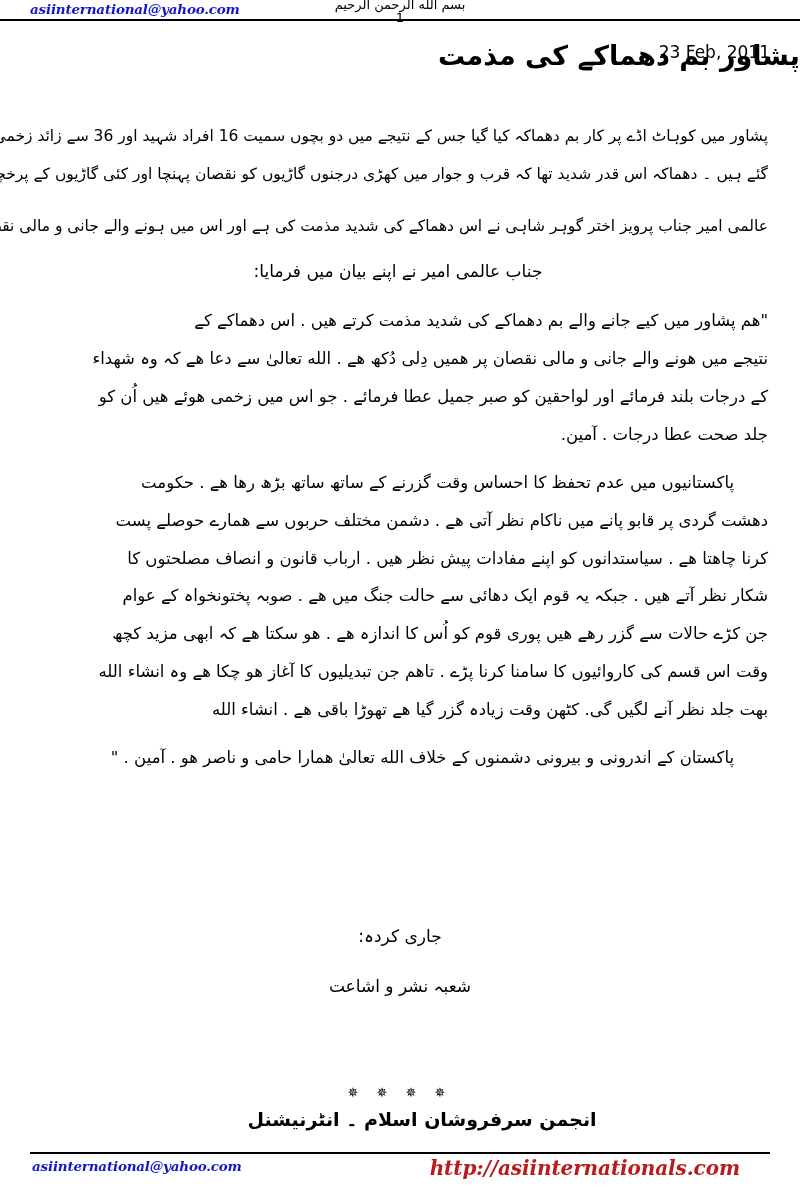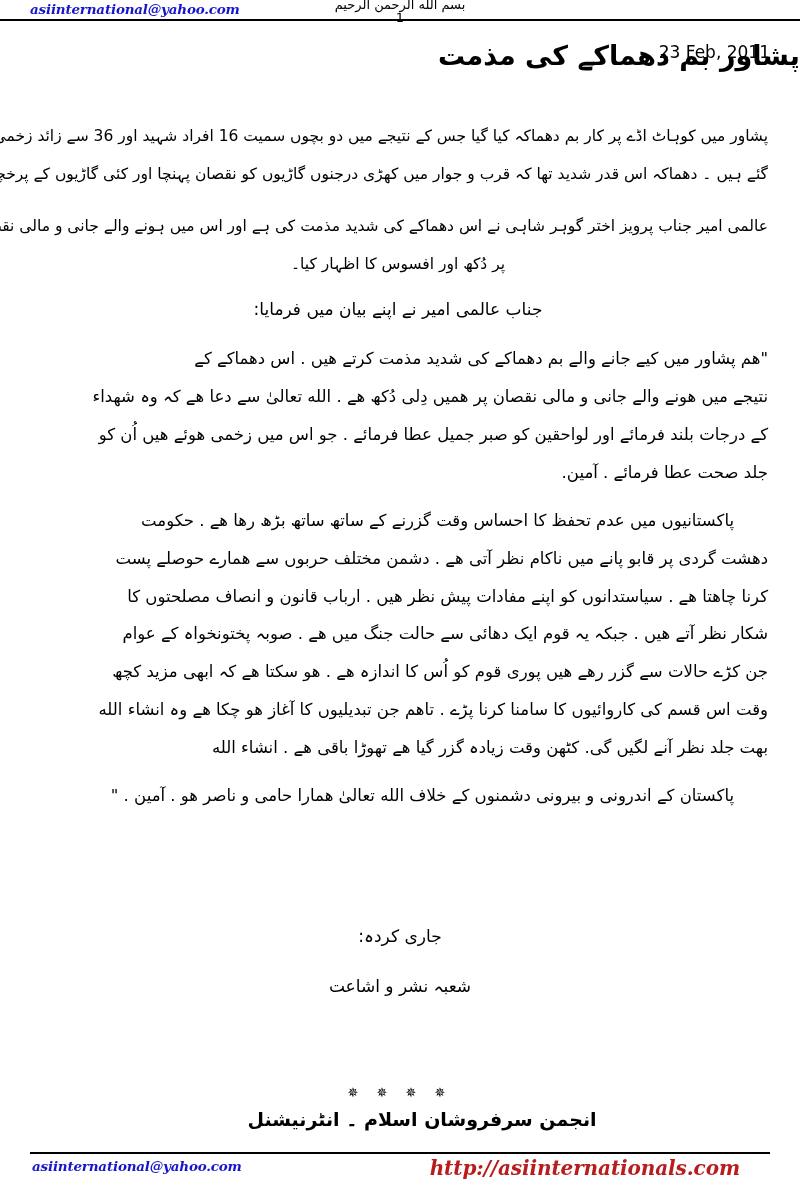--- a/index.html
+++ b/index.html
@@ -273,30 +273,29 @@
 
   <div class="body-wrap">
 
     <div class="para nastaliq">
       <span class="line">پشاور میں کوہاٹ اڈے پر کار بم دھماکہ کیا گیا جس کے نتیجے میں دو بچوں سمیت 16 افراد شہید اور 36 سے زائد زخمی ہو</span>
       <span class="line">گئے ہیں ۔ دھماکہ اس قدر شدید تھا کہ قرب و جوار میں کھڑی درجنوں گاڑیوں کو نقصان پہنچا اور کئی گاڑیوں کے پرخچے اُڑ گئے ۔</span>
     </div>
 
     <div class="para nastaliq" style="margin-top:14px;">
       <span class="line">عالمی امیر جناب پرویز اختر گوہر شاہی نے اس دھماکے کی شدید مذمت کی ہے اور اس میں ہونے والے جانی و مالی نقصان</span>
-      <span class="line" style="text-align:center;">پر دُکھ اور افسوس کا اظہار کیا۔</span>
     </div>
 
     <div class="para lead-in">جناب عالمی امیر نے اپنے بیان میں فرمایا:</div>
 
     <div class="para naskh">
       <span class="line">"ھم پشاور میں کیے جانے والے بم دھماکے کی شدید مذمت کرتے ھیں . اس دھماکے کے</span>
       <span class="line">نتیجے میں ھونے والے جانی و مالی نقصان پر ھمیں دِلی دُکھ ھے .  الله تعالیٰ سے دعا ھے کہ وہ شھداء</span>
       <span class="line">کے درجات بلند فرمائے اور لواحقین کو صبر جمیل عطا فرمائے . جو اس میں زخمی ھوئے ھیں اُن کو</span>
-      <span class="line">جلد صحت عطا فرمائے . آمین.</span>
+      <span class="line">جلد صحت عطا درجات . آمین.</span>
     </div>
 
     <div class="para naskh" style="margin-top:10px;">
       <span class="line indent-first">پاکستانیوں میں عدم تحفظ کا احساس وقت گزرنے کے ساتھ ساتھ بڑھ رھا ھے . حکومت</span>
       <span class="line">دھشت گردی پر قابو پانے میں ناکام نظر آتی ھے . دشمن مختلف حربوں سے ھمارے حوصلے پست</span>
       <span class="line">کرنا چاھتا ھے . سیاستدانوں کو اپنے مفادات پیش نظر ھیں . ارباب قانون و انصاف مصلحتوں کا</span>
       <span class="line">شکار نظر آتے ھیں . جبکہ یہ قوم ایک دھائی سے حالت جنگ میں ھے . صوبہ پختونخواہ کے عوام</span>
       <span class="line">جن کڑے حالات سے گزر رھے ھیں پوری قوم کو اُس کا اندازہ ھے . ھو سکتا ھے کہ ابھی مزید کچھ</span>
       <span class="line">وقت اس قسم کی کاروائیوں کا سامنا کرنا پڑے . تاھم جن تبدیلیوں کا آغاز ھو چکا ھے وہ انشاء الله</span>
       <span class="line">بھت جلد نظر آنے لگیں گی. کٹھن وقت زیادہ گزر گیا ھے تھوڑا باقی ھے . انشاء الله</span>

